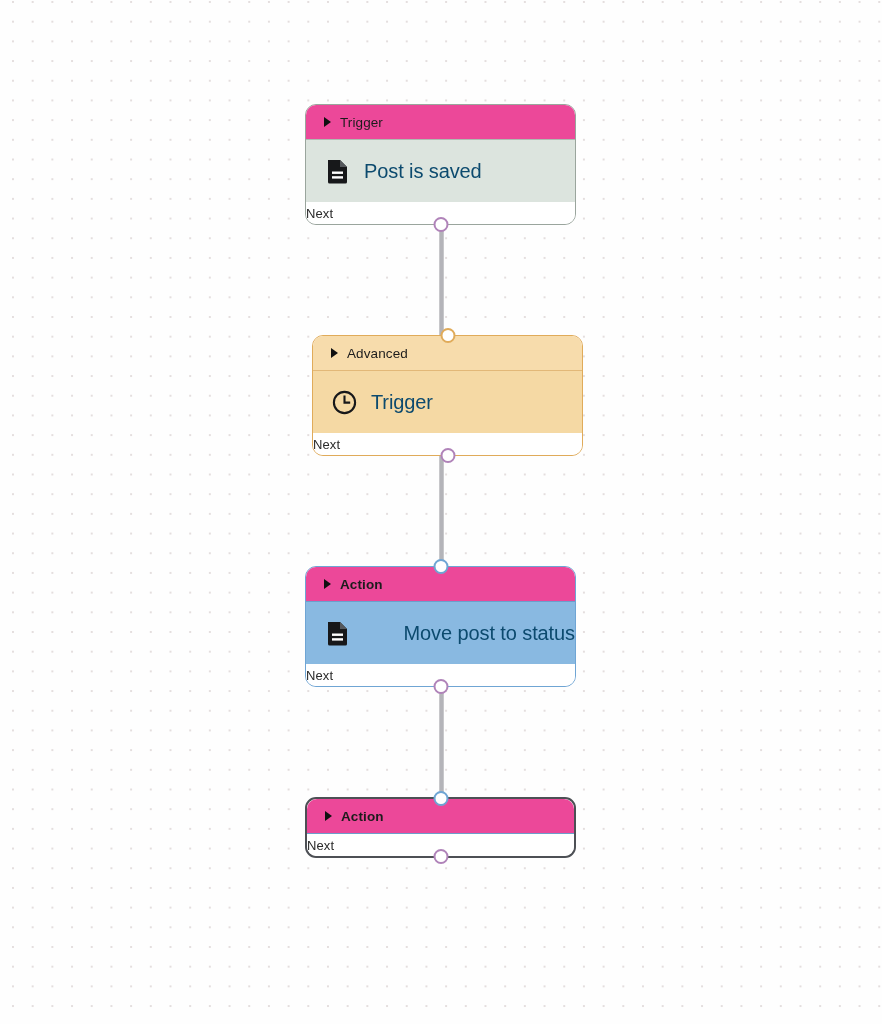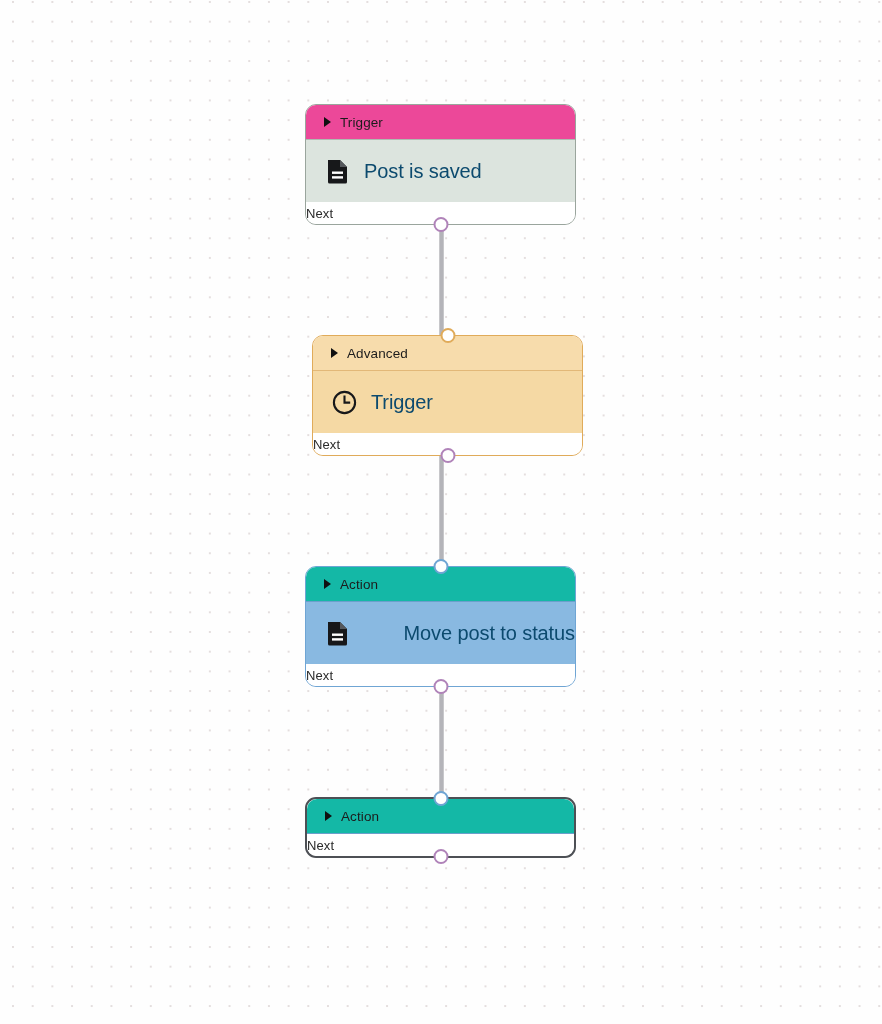--- a/index.html
+++ b/index.html
@@ -109,21 +109,21 @@
   
   .node.trigger        { border: 1.6px solid #9aa59d; }
   .node.trigger .node-header { background: #ec4899; border-bottom: 1.4px solid #aebbb1; }
   .node.trigger .node-body   { background: #dce4de; }
 
   .node.advanced        { border: 1.6px solid #e0ab5a; }
   .node.advanced .node-header { background: #f7dcac; border-bottom: 1.4px solid #e2b878; }
   .node.advanced .node-body   { background: #f5d9a4; }
 
   .node.action          { border: 1.6px solid #6fa5d4; }
-  .node.action .node-header { background: #14b8a6; border-bottom: 1.4px solid #6b9fcb; }
+  .node.action .node-header { background: #ec4899; border-bottom: 1.4px solid #6b9fcb; font-weight: bold; }
   .node.action .node-body   { background: #89b9e1; justify-content: space-between; }
 
   .node.action.selected { border: 2px solid #4d5055; }
 
   
   .handle {
     position: absolute;
     width: 15px;
     height: 15px;
     border-radius: 50%;

